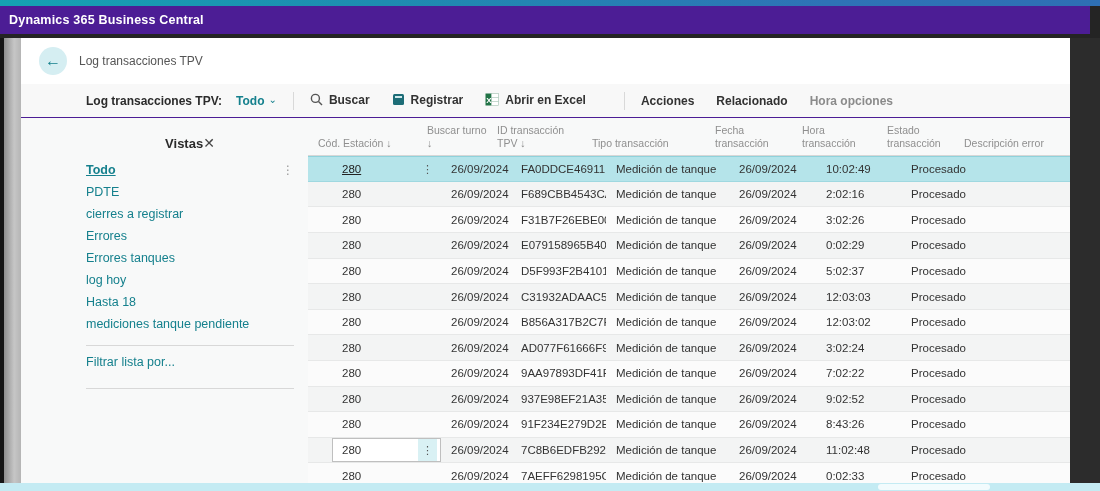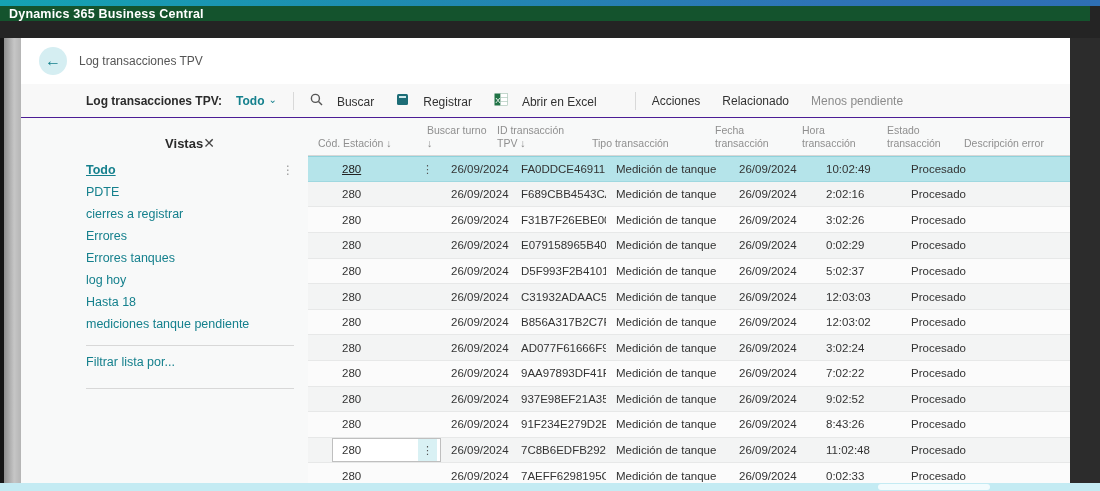--- a/index.html
+++ b/index.html
@@ -3,21 +3,21 @@
 <meta charset="utf-8">
 <style>
   * { margin:0; padding:0; box-sizing:border-box; }
   html,body { width:1100px; height:491px; overflow:hidden; background:#0b0b0b;
               font-family:"Liberation Sans","DejaVu Sans",sans-serif; }
   .frame { position:relative; width:1100px; height:491px; background:#242424; overflow:hidden; }
 
   .top-line { position:absolute; top:0; left:0; width:1100px; height:6px;
               background:linear-gradient(90deg,#15a2b2 0%,#1e8cb0 35%,#2e73b6 75%,#2e6fb4 100%); }
 
-  .appbar { position:absolute; top:6px; left:0; width:1090px; height:15px; background:#14532d;
+  .appbar { position:absolute; top:6px; left:0; width:1090px; height:28px; background:#4c1d95;
             display:flex; align-items:center; padding-left:9px; }
   .appbar span { color:#ffffff; font-size:12.5px; font-weight:bold; letter-spacing:.2px; }
 
   .left-black { position:absolute; top:38px; left:0; width:4px; height:445px; background:#161616; }
   .left-gray  { position:absolute; top:38px; left:4px; width:17px; height:445px;
                 background:linear-gradient(90deg,#8f8f8f,#c6c6c6 60%,#b5b5b5); }
   .right-dark { position:absolute; top:38px; left:1070px; width:30px; height:445px; background:#2c2c2c; }
 
   .content { position:absolute; top:38px; left:21px; width:1049px; height:445px;
              background:#ffffff; overflow:hidden; display:flex; flex-direction:column; }
@@ -26,22 +26,22 @@
   .back-btn { width:28px; height:28px; border-radius:50%; background:#d5eef2; border:none; cursor:pointer;
               color:#15808d; font-size:16px; line-height:26px; text-align:center; flex:none; }
   .page-title { margin-left:12px; font-size:12px; color:#555; }
 
   .toolbar { height:34px; background:#f8f8f8; border-bottom:1px solid #4c1d95;
              display:flex; align-items:center; padding-left:65px; flex:none; font-size:12px; color:#323232; }
   .tb-caption { font-weight:bold; color:#2b2b2b; }
   .tb-filter { color:#15808d; font-weight:bold; margin-left:14px; cursor:pointer; display:flex; align-items:center; gap:4px; }
   .tb-filter .chev { font-weight:normal; font-size:10px; position:relative; top:-1px; }
   .tb-sep { width:1px; height:18px; background:#d9d9d9; margin:0 16px; }
-  .tb-btn { display:flex; align-items:flex-end; gap:14px; background:none; border:none; cursor:pointer;
-            font-size:12px; color:#323232; margin-right:22px; font-family:inherit; }
+  .tb-btn { display:flex; align-items:flex-start; gap:6px; background:none; border:none; cursor:pointer;
+            font-size:12px; color:#323232; margin-right:22px; font-family:inherit;font-weight:bold; }
   .tb-btn.muted { color:#8b8b8b; }
   .tb-btn svg { flex:none; }
 
   .body-area { flex:1; background:#f8f9f9; display:flex; padding-left:65px; overflow:hidden; }
 
   .views { width:222px; flex:none; padding-top:17px; }
   .views-head { display:flex; align-items:center; justify-content:center; padding-right:14px; margin-bottom:8px; }
   .views-title { font-size:13px; font-weight:bold; color:#2b2b2b; }
   .views-close { background:none; border:none; font-size:14px; color:#444; cursor:pointer; }
   .view-item { display:flex; align-items:center; justify-content:space-between; padding:4px 14px 4px 0;
@@ -118,21 +118,21 @@
               <rect x="6.5" y="0.5" width="7" height="12" fill="#ffffff" stroke="#9fbfae" stroke-width="0.6"></rect>
               <line x1="6.5" y1="4.5" x2="13.5" y2="4.5" stroke="#9fbfae" stroke-width="0.6"></line>
               <line x1="6.5" y1="8.5" x2="13.5" y2="8.5" stroke="#9fbfae" stroke-width="0.6"></line>
               <text x="1.3" y="9.5" font-size="8" fill="#fff" font-family="sans-serif">X</text>
             </svg></span>
         <span>Abrir en Excel</span>
       </button>
       <span class="tb-sep"></span>
       <button class="tb-btn">Acciones</button>
       <button class="tb-btn">Relacionado</button>
-      <button class="tb-btn muted">Menos pendiente</button>
+      <button class="tb-btn muted">Hora opciones</button>
     </div>
 
     <div class="body-area">
 
       <aside class="views">
         <div class="views-head">
           <span class="views-title">Vistas</span>
           <button class="views-close">✕</button>
         </div>
         <div id="views-list">

